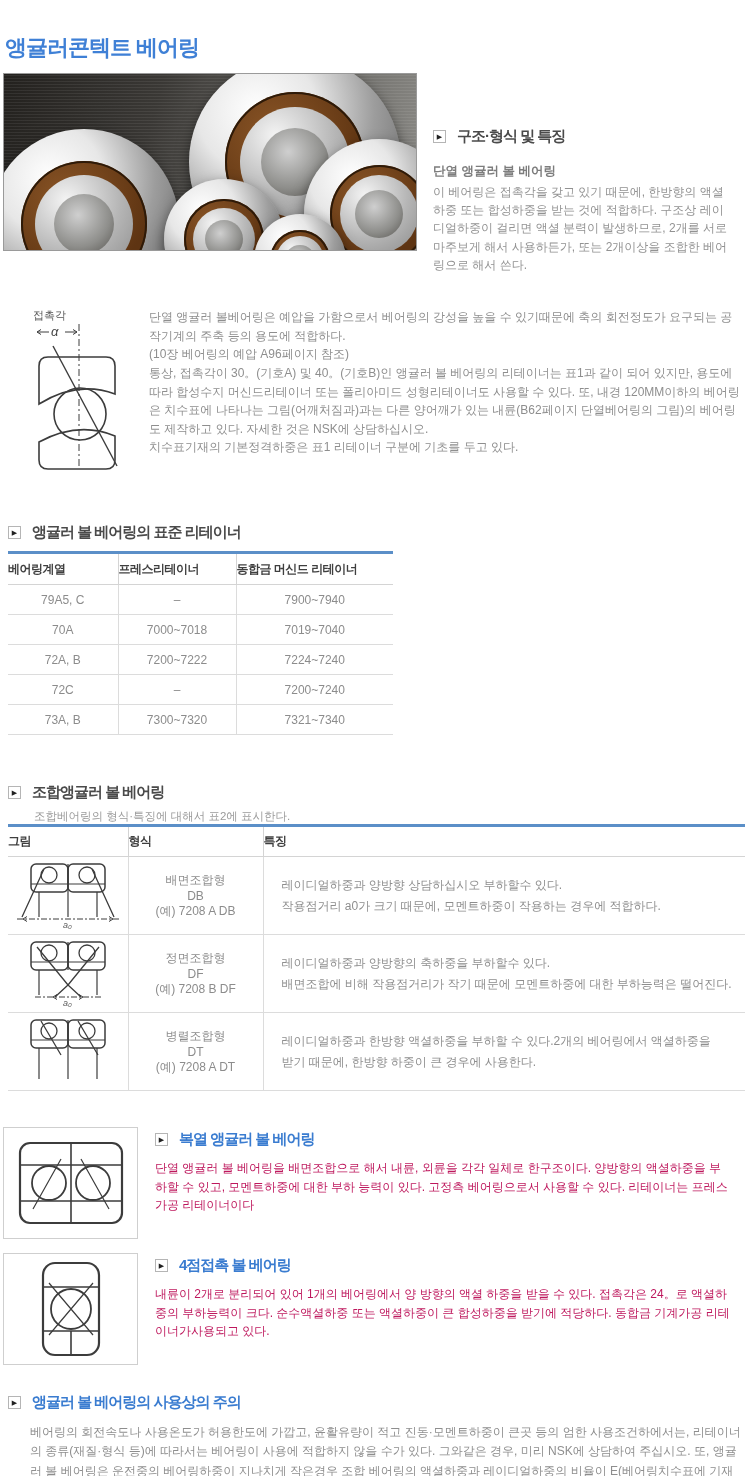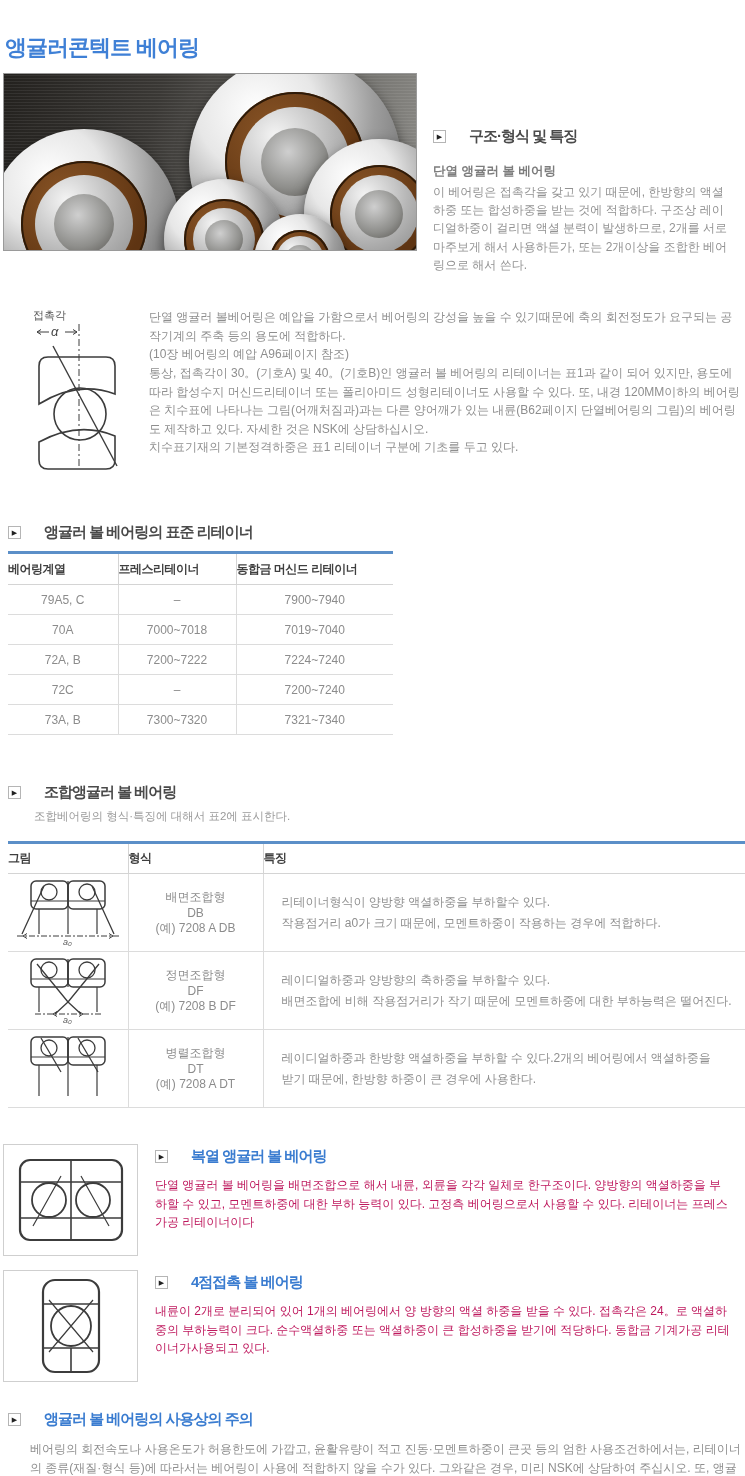--- a/index.html
+++ b/index.html
@@ -8,21 +8,21 @@
     width:745px; height:1476px; overflow:hidden;
     font-family:"Liberation Sans","DejaVu Sans",sans-serif;
     color:#8c8c8c; font-size:12px; position:relative;
   }
   .page { padding:0 0 0 3px; }
 
   
   h1.page-title {
     margin:33px 0 0 2px; font-size:22px; font-weight:bold; color:#3f80d6; letter-spacing:-1px;
   }
-  .sec-head { display:flex; align-items:center; gap:23px; }
+  .sec-head { display:flex; align-items:center; gap:11px; }
   .sec-head .marker {
     width:13px; height:13px; border:1px solid #b5b5b5; background:#fff;
     display:inline-flex; align-items:center; justify-content:center; flex:0 0 13px;
   }
   .sec-head .marker span { font-size:7px; color:#222; line-height:1; }
   .sec-head .t { font-size:15px; font-weight:bold; color:#4a4a4a; letter-spacing:-1px; }
   .sec-head .t.blue { color:#3a7cd0; }
 
   .pre { white-space:pre-line; }
 
@@ -71,21 +71,21 @@
     font-size:12px; color:#8c8c8c; border:1px solid #dcdcdc; text-align:center;
   }
   table.tbl.t1 td { height:30px; }
   table.tbl th:first-child, table.tbl td:first-child { border-left:none; }
   table.tbl th:last-child, table.tbl td:last-child { border-right:none; }
   .side-text { margin-left:13px; width:342px; line-height:1.5; color:#929292; }
 
   
   .combo-sec { margin-top:48px; margin-left:5px; }
   .combo-sub { margin:7px 0 0 26px; font-size:11.5px; color:#9a9a9a; }
-  table.tbl.t2 { width:738px; margin-top:17px; border-top:3px solid #5b8fc8; }
+  table.tbl.t2 { width:738px; border-top:3px solid #5b8fc8; }
   table.tbl.t2 th { height:31px; }
   table.tbl.t2 td { height:72px; }
   table.tbl.t2 td.feat { text-align:left; padding:6px 8px 6px 18px; line-height:1.7; color:#8e8e8e; }
   table.tbl.t2 td.pic { padding:2px 0; }
 
   
   .box-sec { display:flex; margin-top:36px; }
   .dia-box {
     width:135px; height:112px; border:1px solid #cfcfcf; background:#fff; flex:0 0 135px;
     display:flex; align-items:center; justify-content:center;
@@ -247,21 +247,21 @@
               <circle class="ln" stroke-width="1.3" cx="72" cy="16" r="8"></circle>
               <path class="ln" stroke-width="1.2" d="M16,25 H90 M24,33 V58 M82,33 V58 M53,5 V58"></path>
               <path class="ln" stroke-width="1" stroke-dasharray="6 2 2 2" d="M2,60 H104"></path>
               <path class="ln" stroke-width="1" d="M8,60 l4,-2.5 M8,60 l4,2.5 M98,60 l-4,-2.5 M98,60 l-4,2.5"></path>
               <text x="48" y="69" font-size="9" font-style="italic" fill="#555">a₀</text>
             </svg>
           </td>
           <td class="type pre">배면조합형
 DB
 (예) 7208 A DB</td>
-          <td class="feat pre">리테이너형식이 양방향 액셜하중을 부하할수 있다.
+          <td class="feat pre">레이디얼하중과 양방향 상담하십시오 부하할수 있다.
 작용점거리 a0가 크기 때문에, 모멘트하중이 작용하는 경우에 적합하다.</td>
         </tr>
         <tr>
           <td class="pic">
             <svg width="106" height="70" viewBox="0 0 106 70">
               <path class="ln" stroke-width="1.3" d="M22,10 L53,48 M84,10 L53,48 M53,48 L40,60 M53,48 L66,60"></path>
               <rect class="ln" stroke-width="1.5" x="16" y="5" width="37" height="28" rx="5"></rect>
               <rect class="ln" stroke-width="1.5" x="53" y="5" width="37" height="28" rx="5"></rect>
               <circle class="ln" stroke-width="1.3" cx="34" cy="16" r="8"></circle>
               <circle class="ln" stroke-width="1.3" cx="72" cy="16" r="8"></circle>

